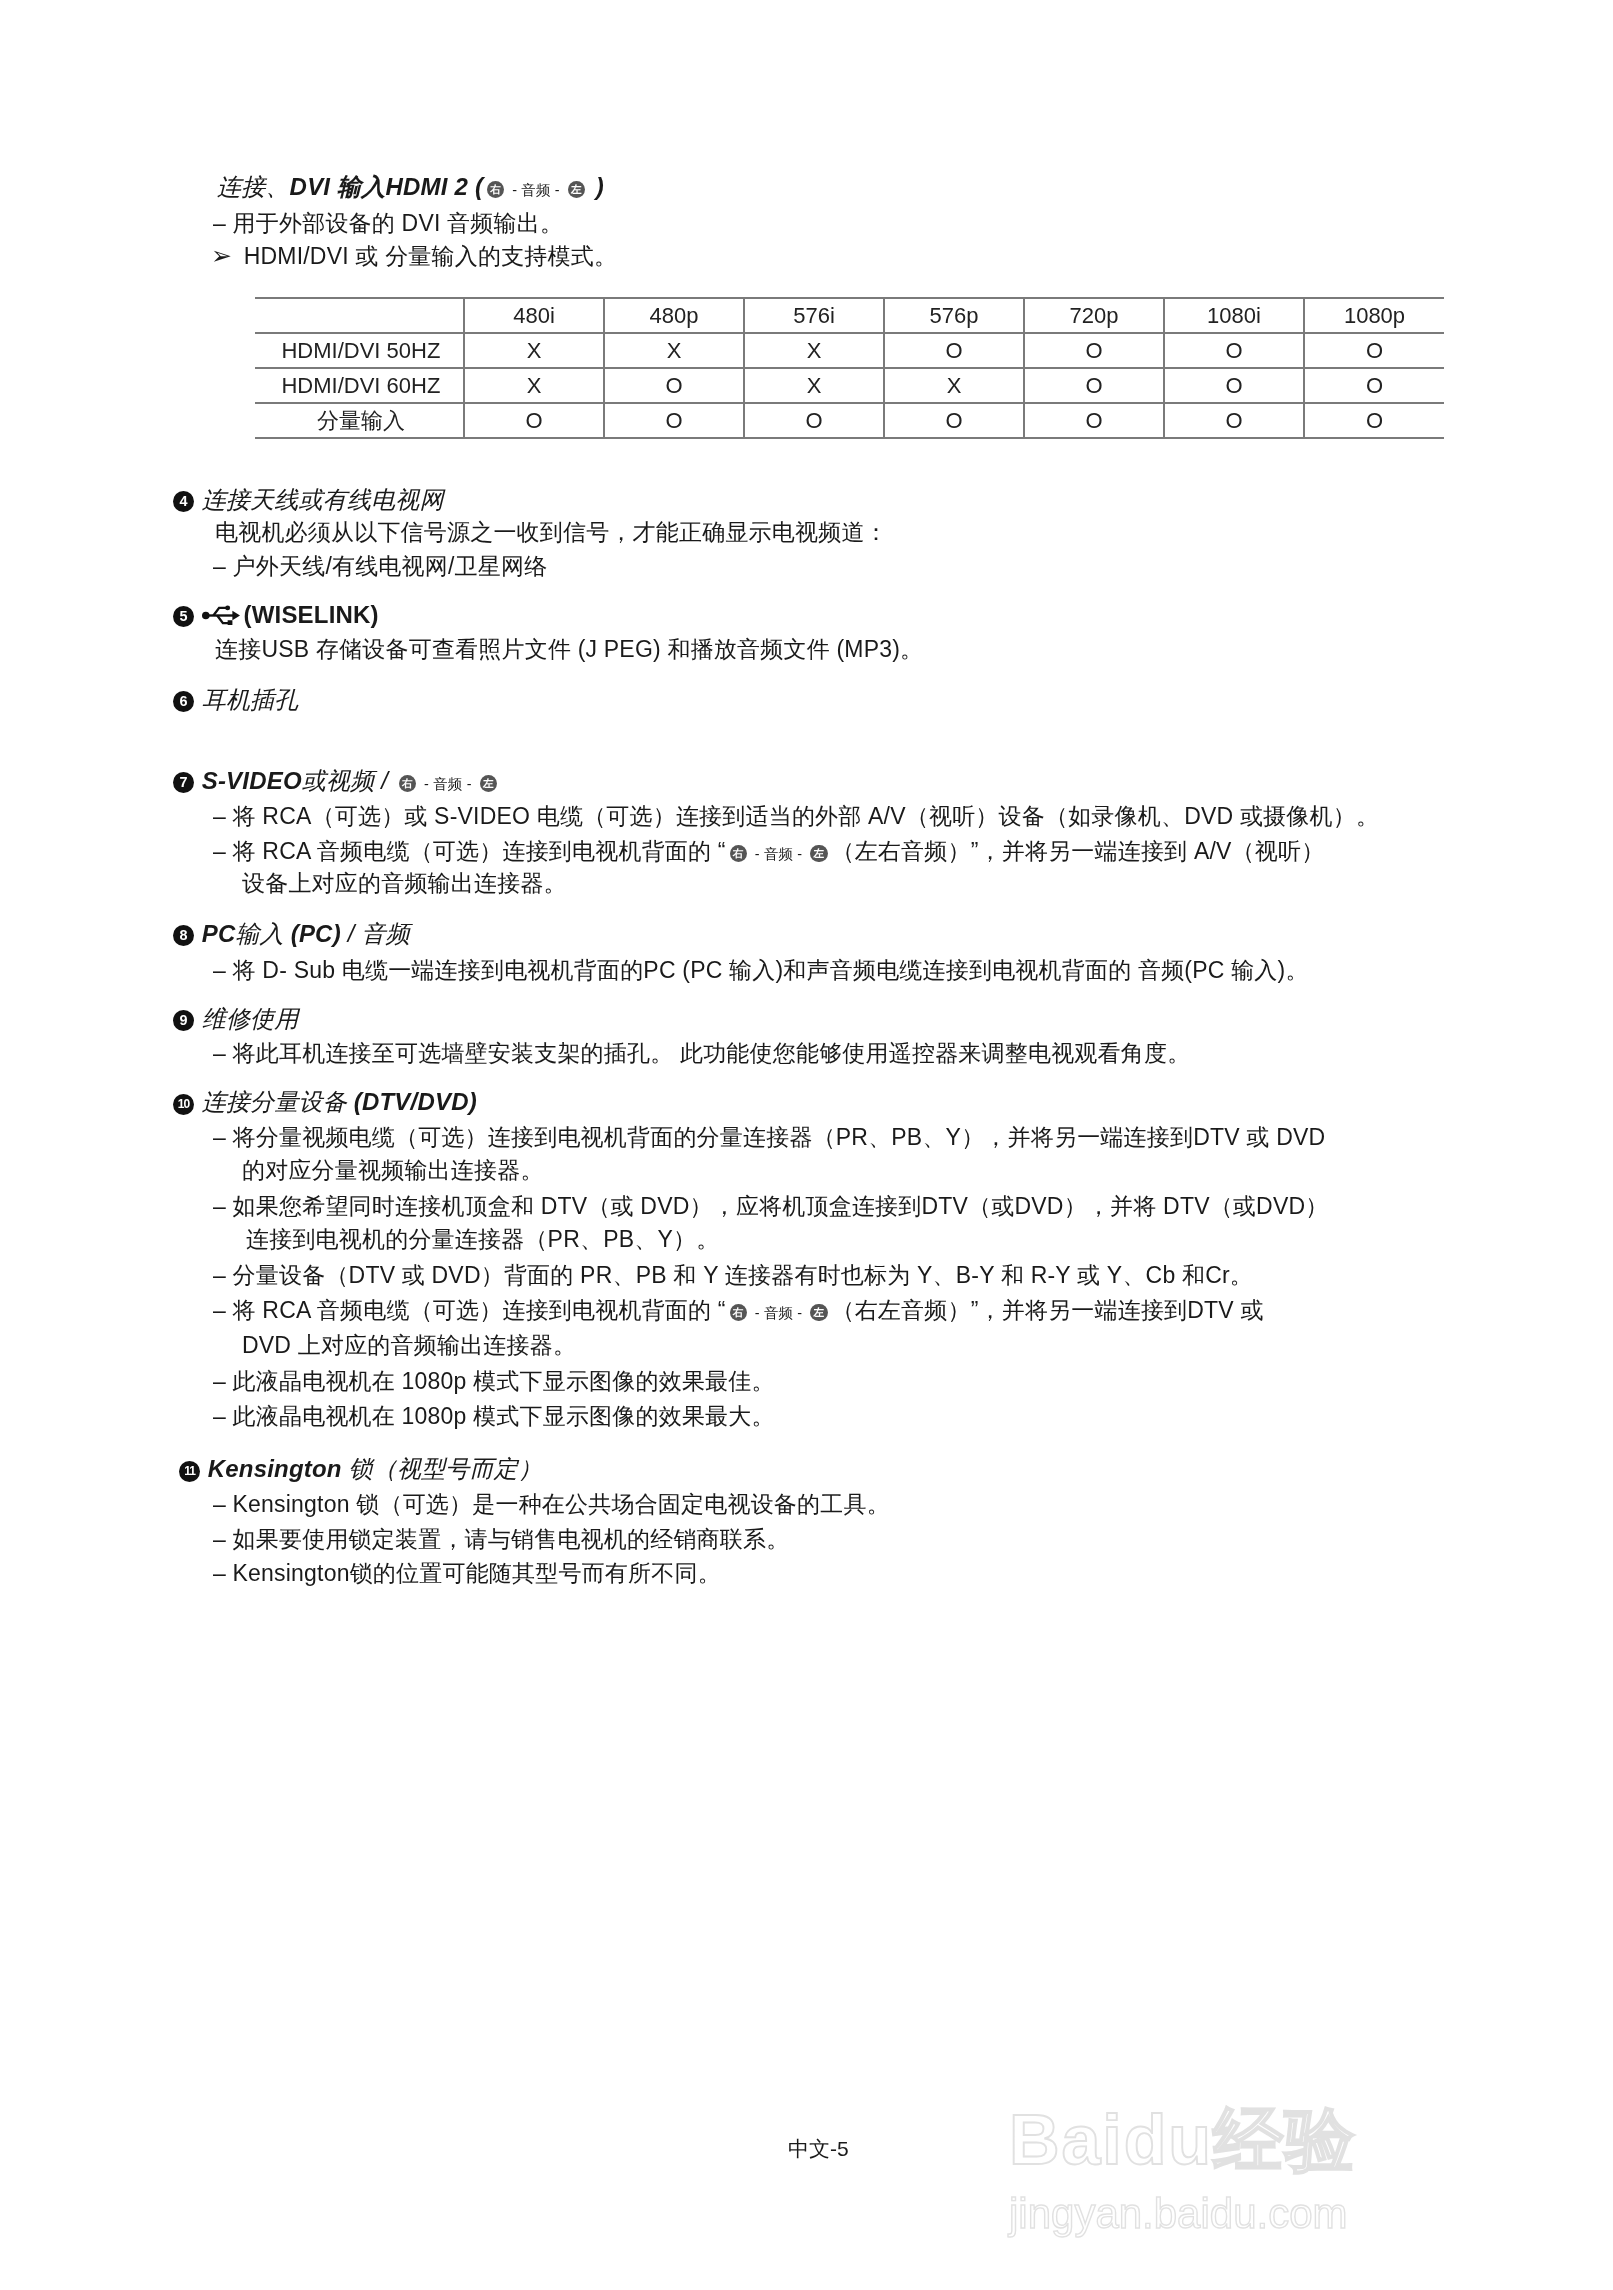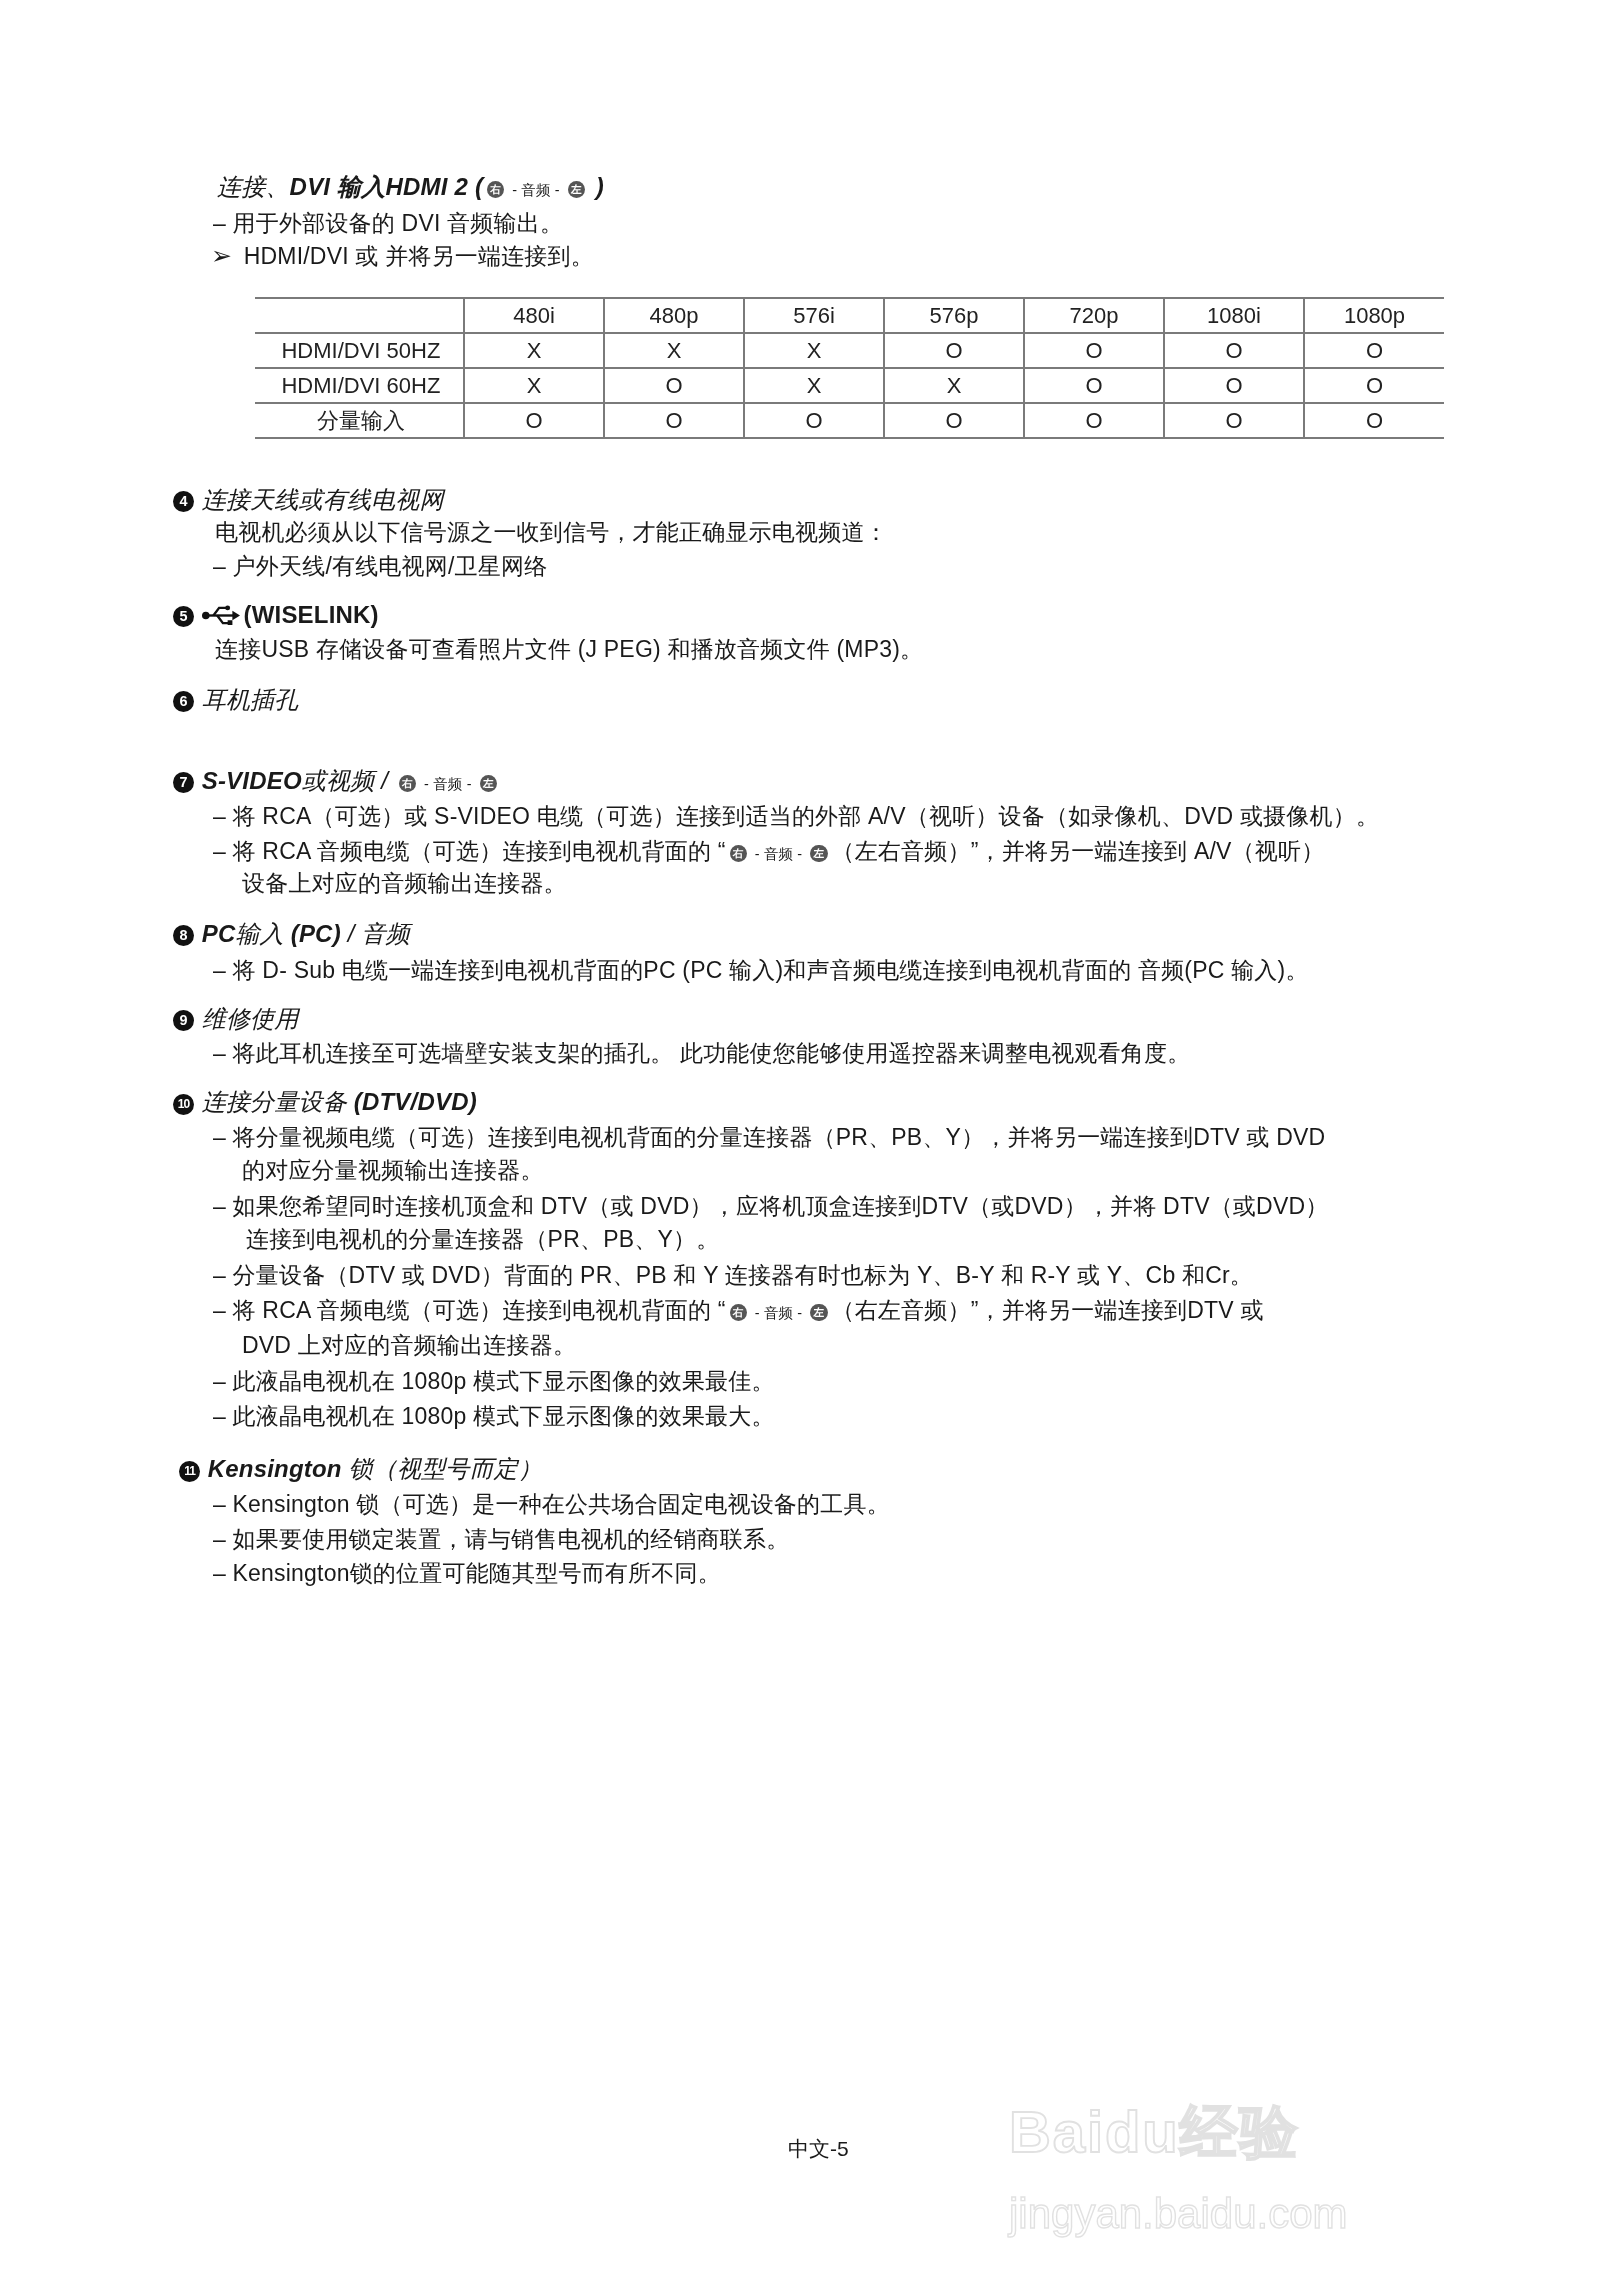--- a/index.html
+++ b/index.html
@@ -41,35 +41,35 @@
   .mode-table tr:first-child th { border-top: 2.9px solid #7a7a7a; }
   .mode-table th.corner, .mode-table td.rowhead { border-left: none; width: 209px; text-align: center; padding-left: 3.8px; }
   .mode-table td.rowhead.center { text-align: center; }
   .mode-table .col { width: 140px; }
 
   .usb-icon { display: inline-block; vertical-align: -2.9px; margin-right: 3.8px; }
 
   .footer { position: absolute; left: 788px; top: 2135px; font-size: 21px; }
 
   .watermark { position: absolute; left: 1009px; top: 2056px; width: 509px; height: 173px; opacity: 0.35; }
-  .wm-brand { position: absolute; left: 0; top: 38px; font-size: 58px; font-weight: bold; color: transparent;
+  .wm-brand { position: absolute; left: 0; top: 38px; font-size: 70px; font-weight: bold; color: transparent;
     -webkit-text-stroke: 1.9px #aaa; letter-spacing: 1.9px; }
   .wm-url { position: absolute; left: 0; top: 134px; font-size: 42px; color: transparent; -webkit-text-stroke: 1.4px #aaa; }
 </style>
 </head>
 <body>
 
 <div class="page">
 
   <div class="line heading" style="left:217px; top:171px;">
     <span>连接、</span><span class="b">DVI 输入HDMI 2 (</span><span class="badge">右</span><span class="tiny"> - 音频 - </span><span class="badge">左</span><span class="b"> )</span>
   </div>
   <div class="line" style="left:213px; top:208px;">– 用于外部设备的 DVI 音频输出。</div>
   <div class="line" style="left:211px; top:240px;">
-    <span class="arrow-mark">➢</span><span>HDMI/DVI 或 并将另一端连接到。</span>
+    <span class="arrow-mark">➢</span><span>HDMI/DVI 或 分量输入的支持模式。</span>
   </div>
 
   <table class="mode-table">
     <tbody>
         <tr>
       <th class="corner"></th>
       <th class="col">480i</th>
       <th class="col">480p</th>
       <th class="col">576i</th>
       <th class="col">576p</th>

